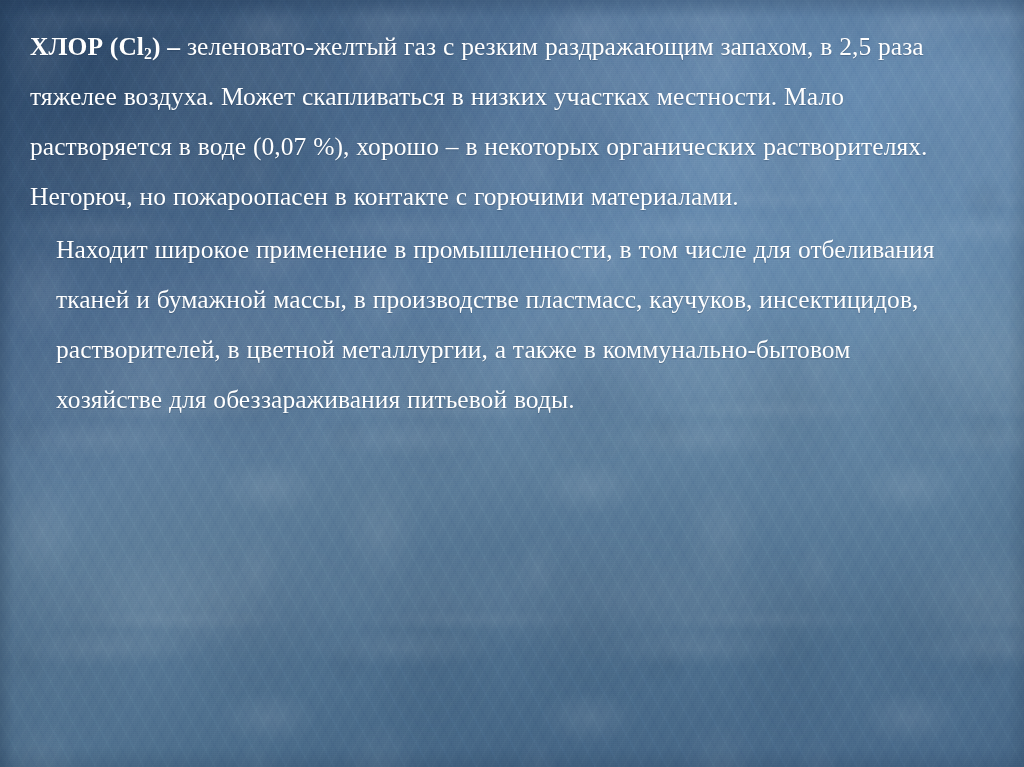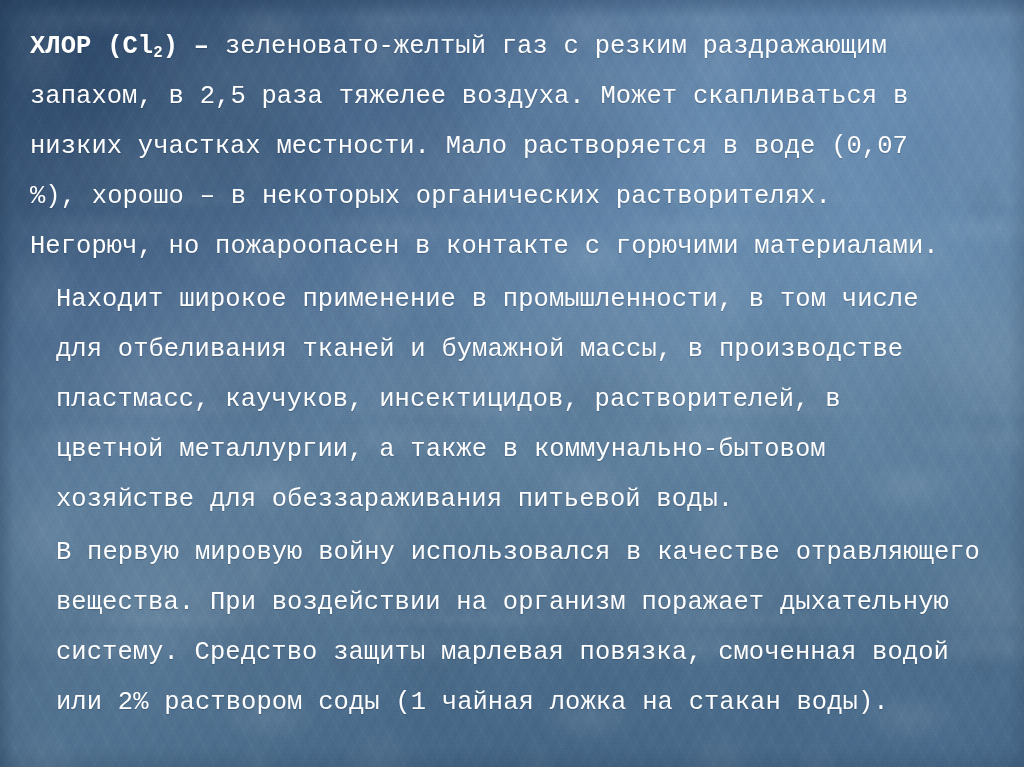--- a/index.html
+++ b/index.html
@@ -9,21 +9,21 @@
     background: #2c4763;
   }
 
   #slide {
     position: relative;
     width: 1024px;
     height: 767px;
     overflow: hidden;
     box-sizing: border-box;
     background-color: #0f172a;
-    font-family: Liberation Mono, monospace;
+    font-family: Liberation Serif, serif;
     -webkit-font-smoothing: antialiased;
   }
 
   
   .bg-layer {
     position: absolute;
     inset: 0;
     pointer-events: none;
   }
 
@@ -158,16 +158,15 @@
   <div class="bg-layer bg-streaks-b"></div>
   <div class="bg-layer bg-grain"></div>
   <div class="bg-layer bg-vignette"></div>
 
   <div id="content">
 
     <p class="para p1"><span class="lead"><span>ХЛОР (Cl</span><sub>2</sub><span>) –</span></span><span> зеленовато-желтый газ с резким раздражающим запахом, в 2,5 раза тяжелее воздуха. Может скапливаться в низких участках местности. Мало растворяется в воде (0,07 %), хорошо – в некоторых органических растворителях. Негорюч, но пожароопасен в контакте с горючими материалами.</span></p>
 
     <p class="para p2">Находит широкое применение в промышленности, в том числе для отбеливания тканей и бумажной массы, в производстве пластмасс, каучуков, инсектицидов, растворителей, в цветной металлургии, а также в коммунально-бытовом хозяйстве для обеззараживания питьевой воды.</p>
 
-    <p class="para p3">В первую мировую войну использовался в качестве отравляющего вещества. При воздействии на организм поражает дыхательную систему. Средство защиты марлевая повязка, смоченная водой или 2% раствором соды (1 чайная ложка на стакан воды).</p>
 
   </div>
 </div>
 
 </body></html>

